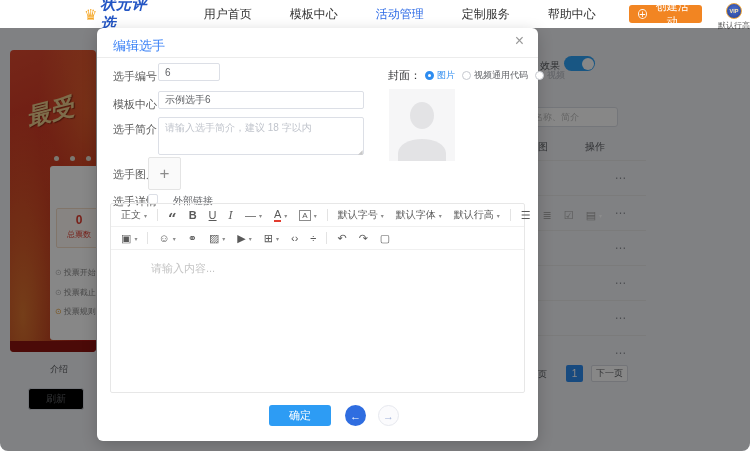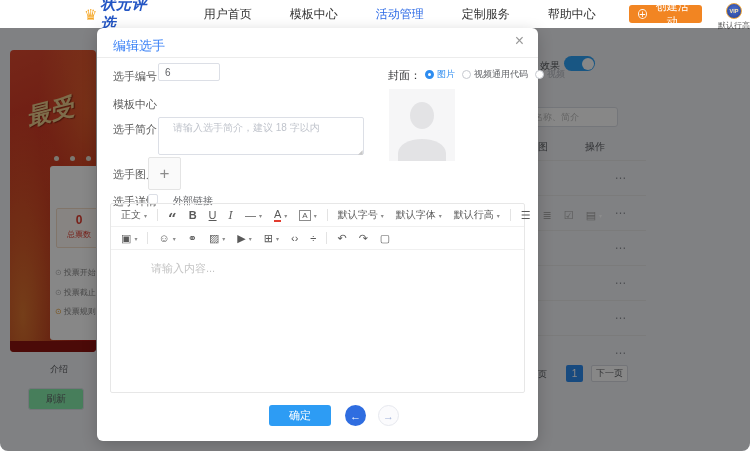--- a/index.html
+++ b/index.html
@@ -34,21 +34,21 @@
   .poster-card { position:absolute; left:40px; top:116px; width:60px; height:174px; background:#fff; border-radius:3px; }
   .stat-box { position:absolute; left:6px; top:42px; width:46px; height:40px; background:#fffaf5; border:1px solid #f3ddc9; border-radius:2px; text-align:center; padding-top:4px; }
   .stat-val { color:#e23c2f; font-size:12px; font-weight:bold; }
   .stat-lab { color:#e23c2f; font-size:8px; margin-top:2px; }
   .info-row { position:absolute; left:5px; width:70px; font-size:8px; color:#8a8a8a; white-space:nowrap; display:flex; align-items:center; }
   .info-ico { font-size:8px; margin-right:2px; color:#b5b5b5; }
   .info-ico.orange { color:#e6a23c; }
   .poster-strip { position:absolute; left:0; bottom:0; width:100%; height:11px; background:#8f1310; }
 
   .bg-tab { position:absolute; left:50px; top:335px; font-size:9px; color:#606266; }
-  .refresh-btn { position:absolute; left:28px; top:360px; width:56px; height:22px; background:#86efac; border:1px solid #dcdfe6; border-radius:3px; font-size:10px; color:#606266; line-height:20px; cursor:pointer; }
+  .refresh-btn { position:absolute; left:28px; top:360px; width:56px; height:22px; background:#000000; border:1px solid #dcdfe6; border-radius:3px; font-size:10px; color:#606266; line-height:20px; cursor:pointer; }
 
   
   .effect-label { position:absolute; left:540px; top:31px; font-size:10px; color:#606266; }
   .toggle { position:absolute; left:564px; top:28px; width:31px; height:15px; border-radius:8px; background:#2ea2f8; cursor:pointer; }
   .toggle .knob { position:absolute; right:1.5px; top:1.5px; width:12px; height:12px; border-radius:50%; background:#fff; }
   .bg-search { position:absolute; left:500px; top:79px; width:118px; height:20px; border:1px solid #dcdfe6; border-radius:3px; background:#fff; font-size:9px; color:#606266; padding:0 6px; }
   .bg-search::placeholder { color:#bfbfbf; }
   .bg-th-left { position:absolute; left:538px; top:112px; font-size:10px; color:#606266; }
   .bg-th-right { position:absolute; left:585px; top:112px; font-size:10px; color:#606266; }
   .bg-line { position:absolute; left:500px; width:146px; height:1px; background:#e8e8e8; }
@@ -58,28 +58,28 @@
   .pg-next { position:absolute; left:591px; top:337px; width:37px; height:17px; background:#fff; border:1px solid #d9dce3; color:#606266; font-size:9px; text-align:center; line-height:15px; border-radius:2px; cursor:pointer; }
 
   
   .modal { position:absolute; left:97px; top:28px; width:441px; height:413px; background:#fff; border-radius:6px; z-index:10; box-shadow:0 4px 16px rgba(0,0,0,.2); }
   .modal-header { position:relative; height:30px; border-bottom:1px solid #ececec; }
   .modal-title { position:absolute; left:16px; top:9px; font-size:13px; color:#3b82f6; }
   .modal-close { position:absolute; right:14px; top:5px; font-size:16px; color:#999; cursor:pointer; line-height:1; }
 
   .f-label { position:absolute; font-size:11px; color:#595959; }
   .inp { position:absolute; border:1px solid #dcdfe6; border-radius:2px; font-size:10px; color:#606266; padding:0 6px; background:#fff; height:18px; }
-  .ta { position:absolute; border:1px solid #dcdfe6; border-radius:2px; font-size:10px; color:#606266; padding:3px 14px; resize:none; background:#fff; font-family:"Liberation Sans",sans-serif; }
+  .ta { position:absolute; border:1px solid #dcdfe6; border-radius:2px; font-size:10px; color:#606266; padding:3px 6px; resize:none; background:#fff; font-family:"Liberation Sans",sans-serif; }
   .ta::placeholder, .inp::placeholder { color:#c0c4cc; }
   .ta-corner { position:absolute; left:261px; top:120px; font-size:6px; color:#c8c8c8; }
   .upload-box { position:absolute; left:51px; top:129px; width:33px; height:33px; background:#fafafa; border:1px solid #e4e4e4; border-radius:2px; color:#8c8c8c; font-size:17px; font-weight:300; display:flex; align-items:center; justify-content:center; cursor:pointer; }
   .chk { position:absolute; left:51px; top:166px; width:10px; height:10px; border:1px solid #dcdfe6; border-radius:2px; background:#fff; cursor:pointer; }
   .chk-label { position:absolute; left:76px; top:166px; font-size:10px; color:#606266; }
 
-  .cover-row { position:absolute; left:291px; top:40px; display:flex; align-items:flex-start; white-space:nowrap; }
+  .cover-row { position:absolute; left:291px; top:40px; display:flex; align-items:center; white-space:nowrap; }
   .cover-label { font-size:11px; color:#303133; margin-right:4px; }
   .radio { width:9px; height:9px; border-radius:50%; border:1px solid #c6c9cf; background:#fff; margin-right:3px; flex:none; }
   .radio.sel { border:3px solid #2d8cf0; }
   .radio-lab { font-size:9px; color:#606266; margin-right:7px; }
   .radio-lab.sel { color:#2d8cf0; }
   .radio-opt { display:flex; align-items:center; cursor:pointer; }
 
   .avatar-ph { position:absolute; left:292px; top:61px; width:66px; height:72px; background:#f6f6f7; overflow:hidden; }
   .avatar-ph .head { position:absolute; left:21px; top:13px; width:24px; height:27px; border-radius:50%; background:#e3e3e5; }
   .avatar-ph .shoulders { position:absolute; left:9px; bottom:-6px; width:48px; height:28px; border-radius:50% 50% 0 0; background:#e3e3e5; }
@@ -195,20 +195,21 @@
   <div class="modal">
     <div class="modal-header">
       <span class="modal-title">编辑选手</span>
       <span class="modal-close">×</span>
     </div>
 
     <span class="f-label" style="left:16px; top:41px">选手编号</span>
     <input class="inp" style="left: 61px; top: 35px; width: 62px;" value="6">
 
     <span class="f-label" style="left:16px; top:69px">模板中心</span>
+    <input class="inp" style="left: 61px; top: 63px; width: 206px;" value="示例选手6">
 
     <span class="f-label" style="left:16px; top:94px">选手简介</span>
     <textarea class="ta" style="left: 61px; top: 89px; width: 206px; height: 38px;" placeholder="请输入选手简介，建议 18 字以内"></textarea>
     <span class="ta-corner">◢</span>
 
     <span class="f-label" style="left:16px; top:139px">选手图片</span>
     <div class="upload-box">
         <span>+</span>
       </div>
 

